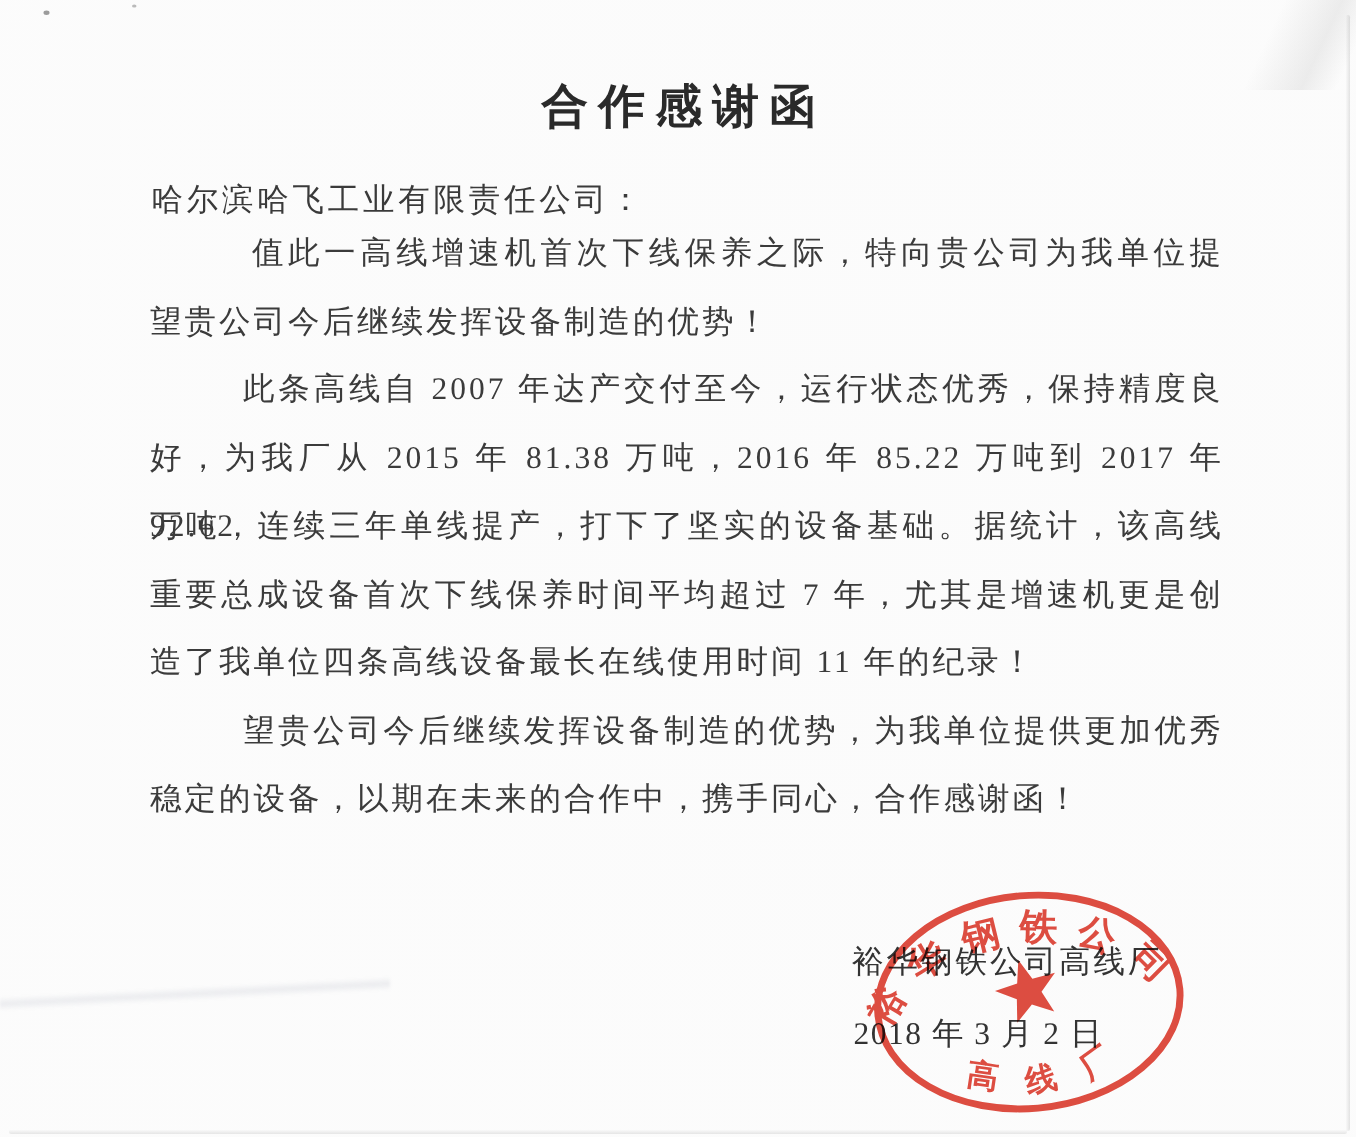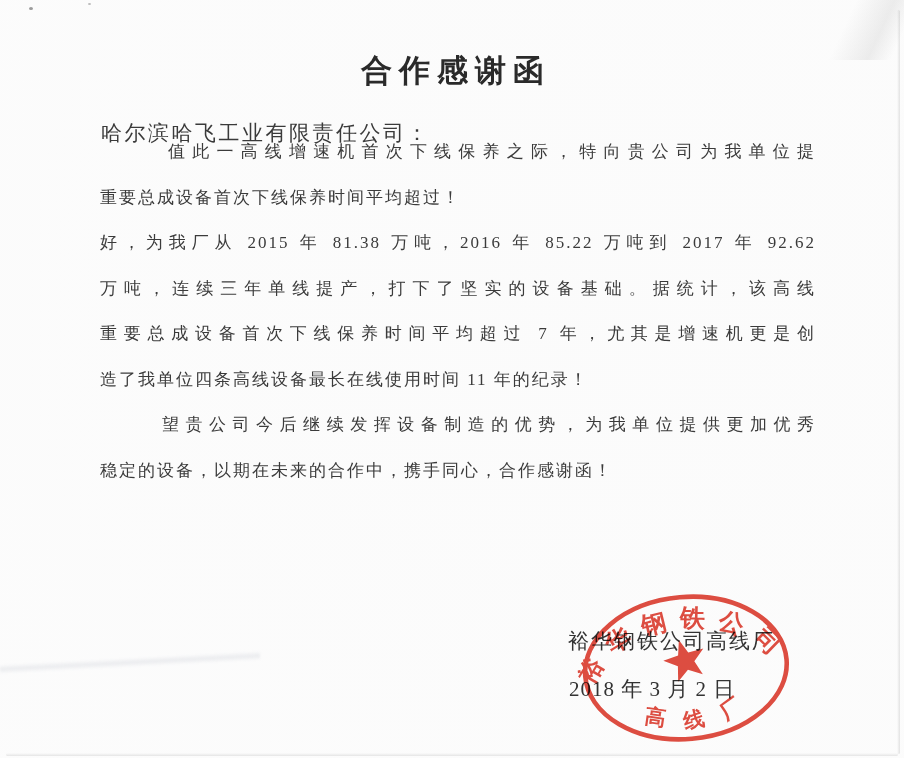--- a/index.html
+++ b/index.html
@@ -34,22 +34,22 @@
     position:absolute;left:0;top:46px;width:904px;margin:4px;
     text-align:center;
     font-size:31px;font-weight:bold;letter-spacing:7px;
     color:#2a2a2a;
   }
   .addressee{
     position:absolute;left:101px;top:119px;
     font-size:21px;letter-spacing:2.5px;color:#3a3a3a;
   }
   .letter-body{
-    position:absolute;left:100px;top:129px;width:716px;
-    font-size:17px;color:#3b3b3b;letter-spacing:2px;
+    position:absolute;left:100px;top:146px;width:716px;
+    font-size:21px;color:#3b3b3b;letter-spacing:2px;
   }
   .line{height:45.5px;line-height:45.5px;white-space:nowrap;}
   .line.fill{white-space:normal;text-align:justify;text-align-last:justify;}
   .line.ind2{padding-left:62px;}
   .line.ind2b{padding-left:68px;}
   .signature{
     position:absolute;left:568px;top:627px;
     font-size:21px;letter-spacing:2px;color:#333;
   }
   .date-line{
@@ -66,21 +66,22 @@
 <body>
 
 <div class="page">
 
   <h1 class="title">合作感谢函</h1>
 
   <div class="addressee">哈尔滨哈飞工业有限责任公司：</div>
 
   <div class="letter-body">
     <div class="line ind2b fill">值此一高线增速机首次下线保养之际，特向贵公司为我单位提</div>
-    <div class="line">重要总成设备首次下线保养时间平均超过！</div>
+    <div class="line">望贵公司今后继续发挥设备制造的优势！</div>
+    <div class="line ind2 fill">此条高线自 2007 年达产交付至今，运行状态优秀，保持精度良</div>
     <div class="line fill">好，为我厂从 2015 年 81.38 万吨，2016 年 85.22 万吨到 2017 年 92.62</div>
     <div class="line fill">万吨，连续三年单线提产，打下了坚实的设备基础。据统计，该高线</div>
     <div class="line fill">重要总成设备首次下线保养时间平均超过 7 年，尤其是增速机更是创</div>
     <div class="line">造了我单位四条高线设备最长在线使用时间 11 年的纪录！</div>
     <div class="line ind2 fill">望贵公司今后继续发挥设备制造的优势，为我单位提供更加优秀</div>
     <div class="line">稳定的设备，以期在未来的合作中，携手同心，合作感谢函！</div>
   </div>
 
   <div class="signature">裕华钢铁公司高线厂</div>
   <div class="date-line">2018 年 3 月 2 日</div>

